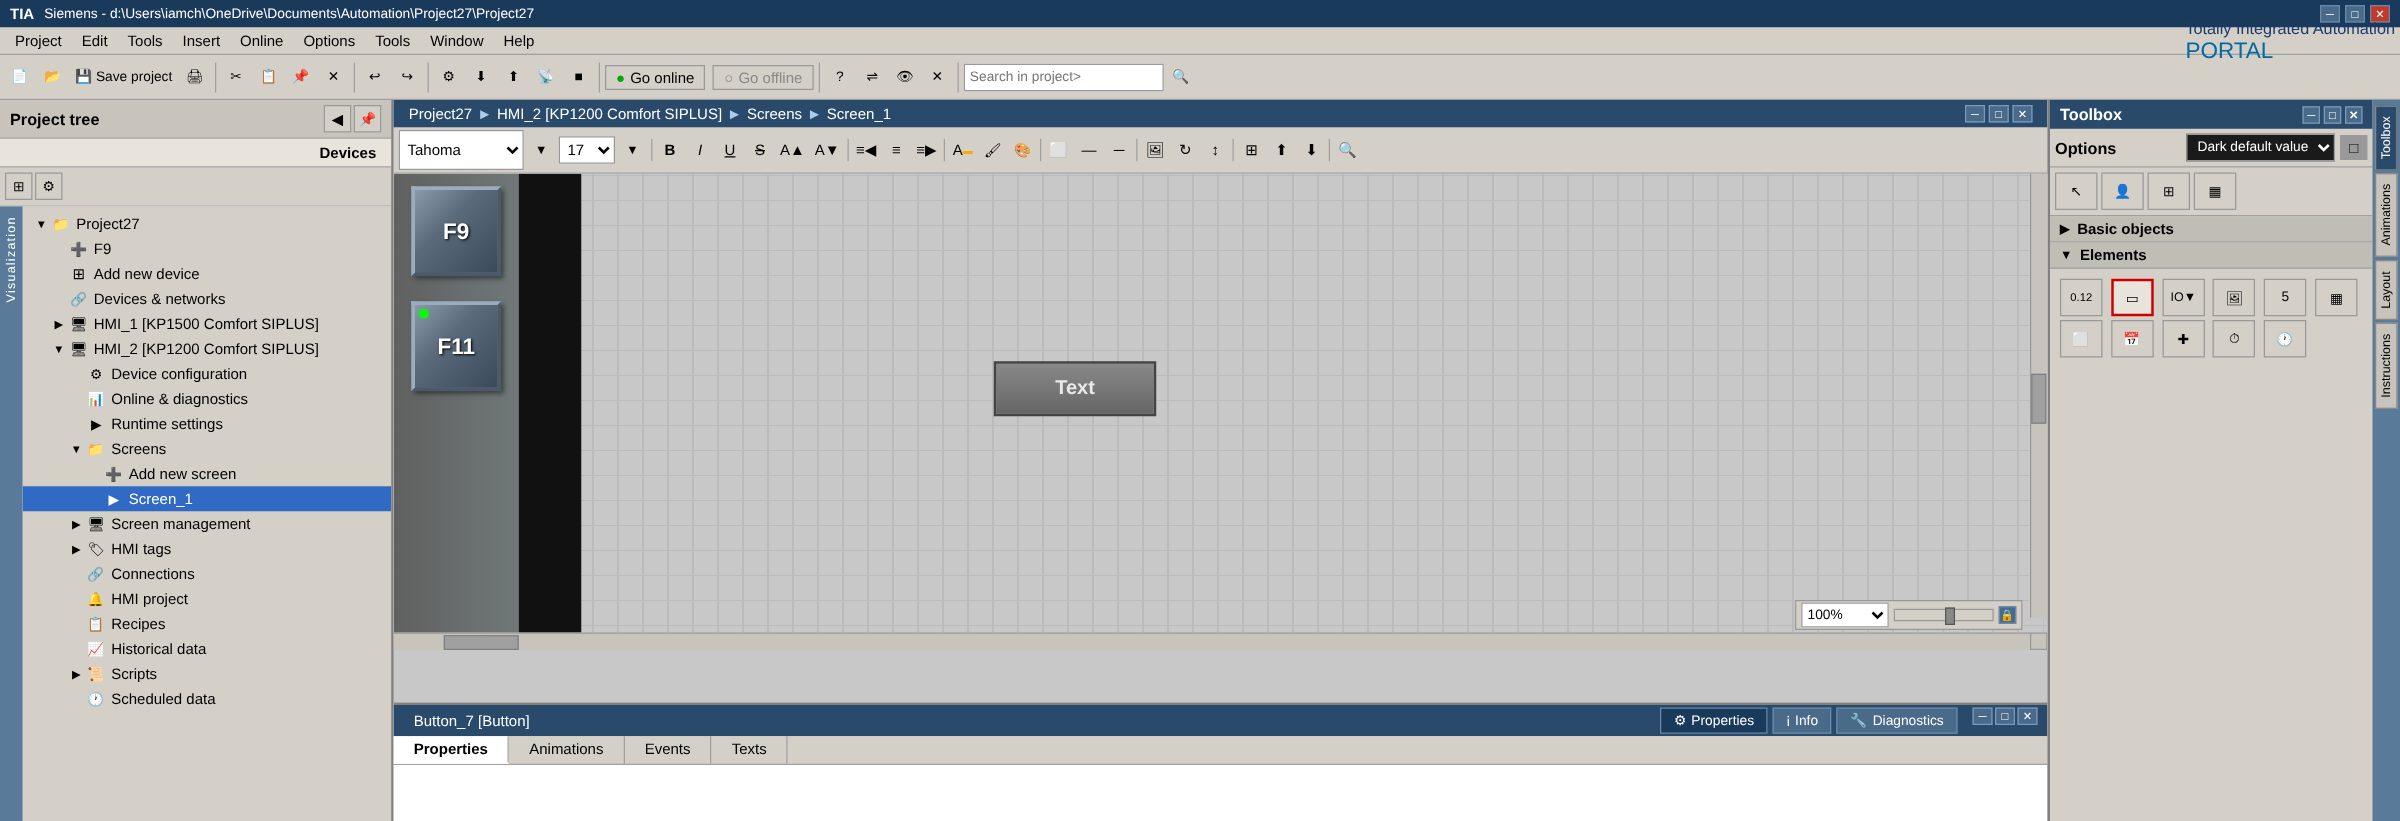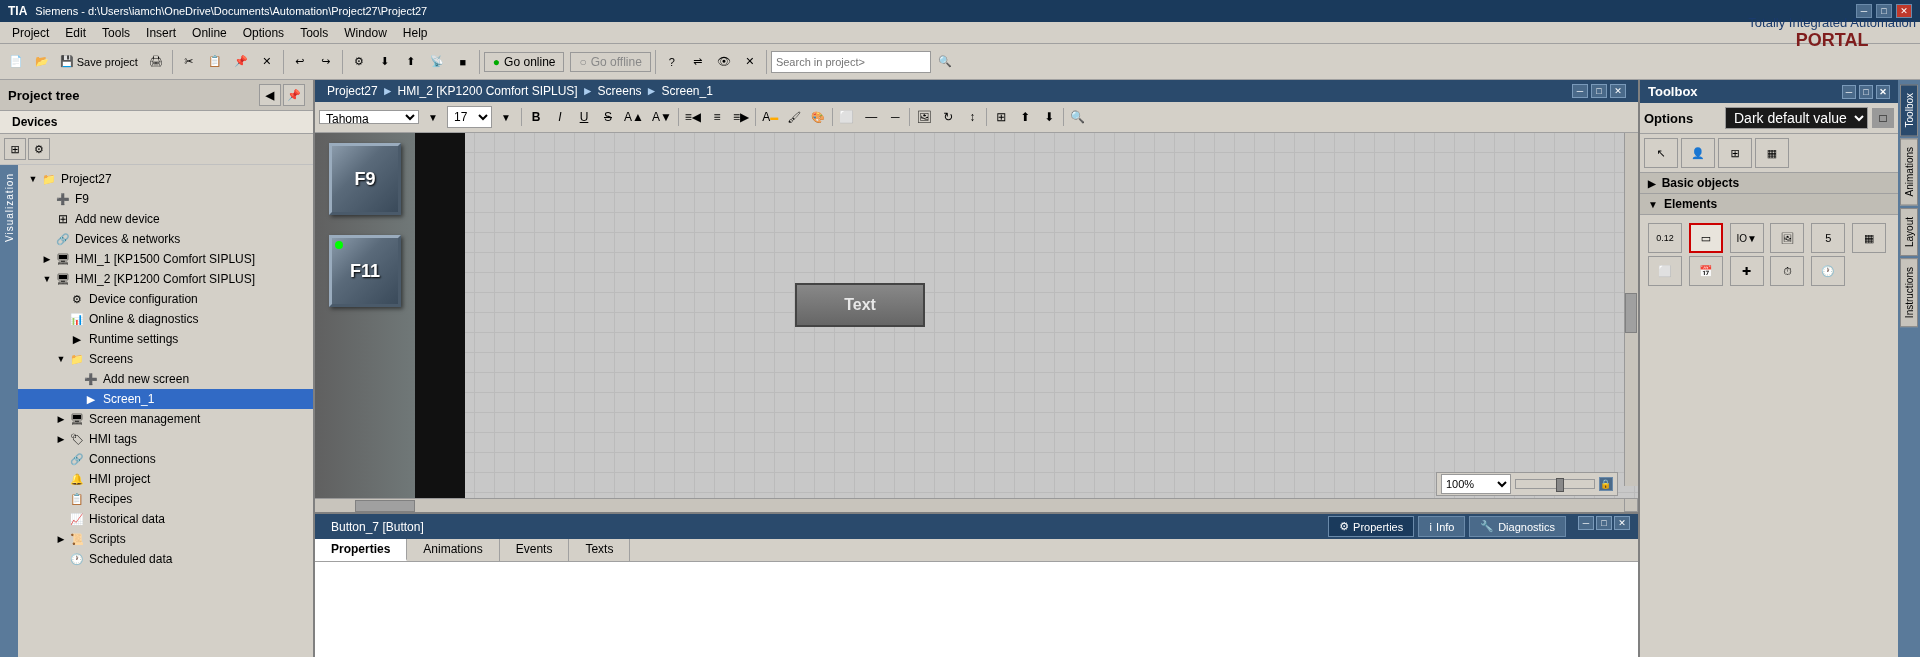--- a/index.html
+++ b/index.html
@@ -72,20 +72,21 @@
       justify-content: space-between;
       align-items: center;
     }
     #project-tree-header .header-icons { display: flex; gap: 2px; }
     #devices-tab {
       background: #e8e4dc;
       border-bottom: 1px solid #a0a0a0;
       padding: 4px 12px;
       font-weight: bold;
       font-size: 12px;
+      text-align: right;
     }
     #tree-toolbar { display: flex; gap: 2px; padding: 4px; border-bottom: 1px solid #c0c0c0; }
     .tree-tool-btn { width: 22px; height: 22px; background: #d4d0c8; border: 1px solid #999; display: flex; align-items: center; justify-content: center; cursor: pointer; font-size: 11px; }
     #tree-content { flex: 1; overflow-y: auto; padding: 4px 0; }
     .tree-item { display: flex; align-items: center; padding: 2px 4px; cursor: pointer; font-size: 12px; white-space: nowrap; }
     .tree-item.selected { background: #316ac5; color: white; }
     .tree-indent { display: inline-block; }
     .tree-arrow { width: 14px; display: inline-flex; align-items: center; justify-content: center; font-size: 9px; }
     .tree-icon { width: 18px; height: 16px; display: inline-flex; align-items: center; justify-content: center; margin-right: 3px; font-size: 11px; }
     #left-panel-inner { display: flex; flex: 1; overflow: hidden; }
@@ -114,21 +115,21 @@
     #editor-breadcrumb .win-btn2 { width: 16px; height: 14px; background: #4a6a8a; border: 1px solid #7a9aba; color: white; font-size: 9px; display: flex; align-items: center; justify-content: center; cursor: pointer; }
     #text-toolbar {
       background: #d4d0c8;
       padding: 2px 4px;
       display: flex;
       align-items: center;
       gap: 2px;
       border-bottom: 1px solid #a0a0a0;
       flex-wrap: nowrap;
     }
-    .font-select { height: 14px; border: 1px solid #999; background: white; font-size: 12px; padding: 0 2px; width: 100px; }
+    .font-select { height: 32px; border: 1px solid #999; background: white; font-size: 12px; padding: 0 2px; width: 100px; }
     .font-size-select { height: 22px; border: 1px solid #999; background: white; font-size: 12px; padding: 0 2px; width: 45px; }
     .txt-btn { height: 22px; min-width: 22px; border: 1px solid transparent; background: transparent; cursor: pointer; display: flex; align-items: center; justify-content: center; font-size: 12px; padding: 0 2px; }
     .txt-sep { width: 1px; height: 18px; background: #a0a0a0; margin: 0 1px; }
     #canvas-area {
       flex: 1;
       position: relative;
       background: repeating-linear-gradient(0deg, transparent, transparent 19px, #bbb 19px, #bbb 20px),
                   repeating-linear-gradient(90deg, transparent, transparent 19px, #bbb 19px, #bbb 20px);
       background-color: #c8c8c8;
       overflow: hidden;
@@ -216,25 +217,26 @@
       height: 14px;
       background: #c8c4bc;
       border-top: 1px solid #999;
       display: flex;
       align-items: center;
     }
     #canvas-scrollbar-h .scroll-thumb-h { height: 12px; width: 60px; background: #a0a0a0; border: 1px solid #808080; margin-left: 40px; }
     #canvas-scrollbar-corner { position: absolute; bottom: 0; right: 0; width: 14px; height: 14px; background: #c8c4bc; border: 1px solid #999; }
 
     #bottom-panel {
-      height: 145px;
+      height: 95px;
       border-top: 2px solid #808080;
       background: #e8e4dc;
       display: flex;
       flex-direction: column;
+      margin-top: 42px;
     }
     #bottom-tabs-bar {
       display: flex;
       align-items: center;
       background: #2a4a6c;
       padding: 2px 8px;
       justify-content: space-between;
     }
     #bottom-selected-info {
       color: white;
@@ -274,21 +276,21 @@
     #toolbox-header .hdr-btns { display: flex; gap: 3px; }
     #toolbox-header .hdr-btn { width: 14px; height: 14px; background: #4a6a8a; border: 1px solid #7a9aba; color: white; font-size: 9px; display: flex; align-items: center; justify-content: center; }
     #options-bar {
       display: flex;
       align-items: center;
       padding: 4px;
       border-bottom: 1px solid #a0a0a0;
       gap: 4px;
     }
     #options-label { font-size: 13px; font-weight: bold; flex: 1; }
-    .dark-select { border: 1px solid #999; background: #1a1a1a; color: white; font-size: 14px; height: 22px; padding: 0 4px; }
+    .dark-select { border: 1px solid #999; background: #1a1a1a; color: white; font-size: 11px; height: 22px; padding: 0 4px; }
     #toolbox-sections { flex: 1; overflow-y: auto; }
     .toolbox-section-header {
       display: flex;
       align-items: center;
       padding: 3px 8px;
       background: #c0bdb5;
       border-bottom: 1px solid #a0a0a0;
       cursor: pointer;
       font-size: 12px;
       font-weight: bold;
@@ -331,26 +333,26 @@
       width: 18px;
       text-align: center;
     }
     .side-tab.active { background: #2a4a6c; color: white; }
 
     
     #tia-branding {
       position: absolute;
       right: 22px;
       top: 44px;
-      text-align: center;
+      text-align: left;
       color: #1a3a6c;
       pointer-events: none;
     }
     #tia-branding .tia-line1 { font-size: 13px; }
-    #tia-branding .tia-line2 { font-size: 18px; font-weight: bold; color: #7f1d1d; }
+    #tia-branding .tia-line2 { font-size: 18px; font-weight: normal; color: #0369a1; }
     .zoom-select { border: 1px solid #999; background: white; height: 20px; font-size: 11px; width: 70px; }
 
     
     ::-webkit-scrollbar { width: 12px; height: 12px; }
     ::-webkit-scrollbar-track { background: #d4d0c8; }
     ::-webkit-scrollbar-thumb { background: #a0a0a0; border: 1px solid #808080; }
 
     .bottom-win-btns { display: flex; gap: 2px; }
     .btm-win-btn { width: 16px; height: 14px; background: #4a6a8a; border: 1px solid #7a9aba; color: white; font-size: 9px; display: flex; align-items: center; justify-content: center; cursor: pointer; }
   </style>

